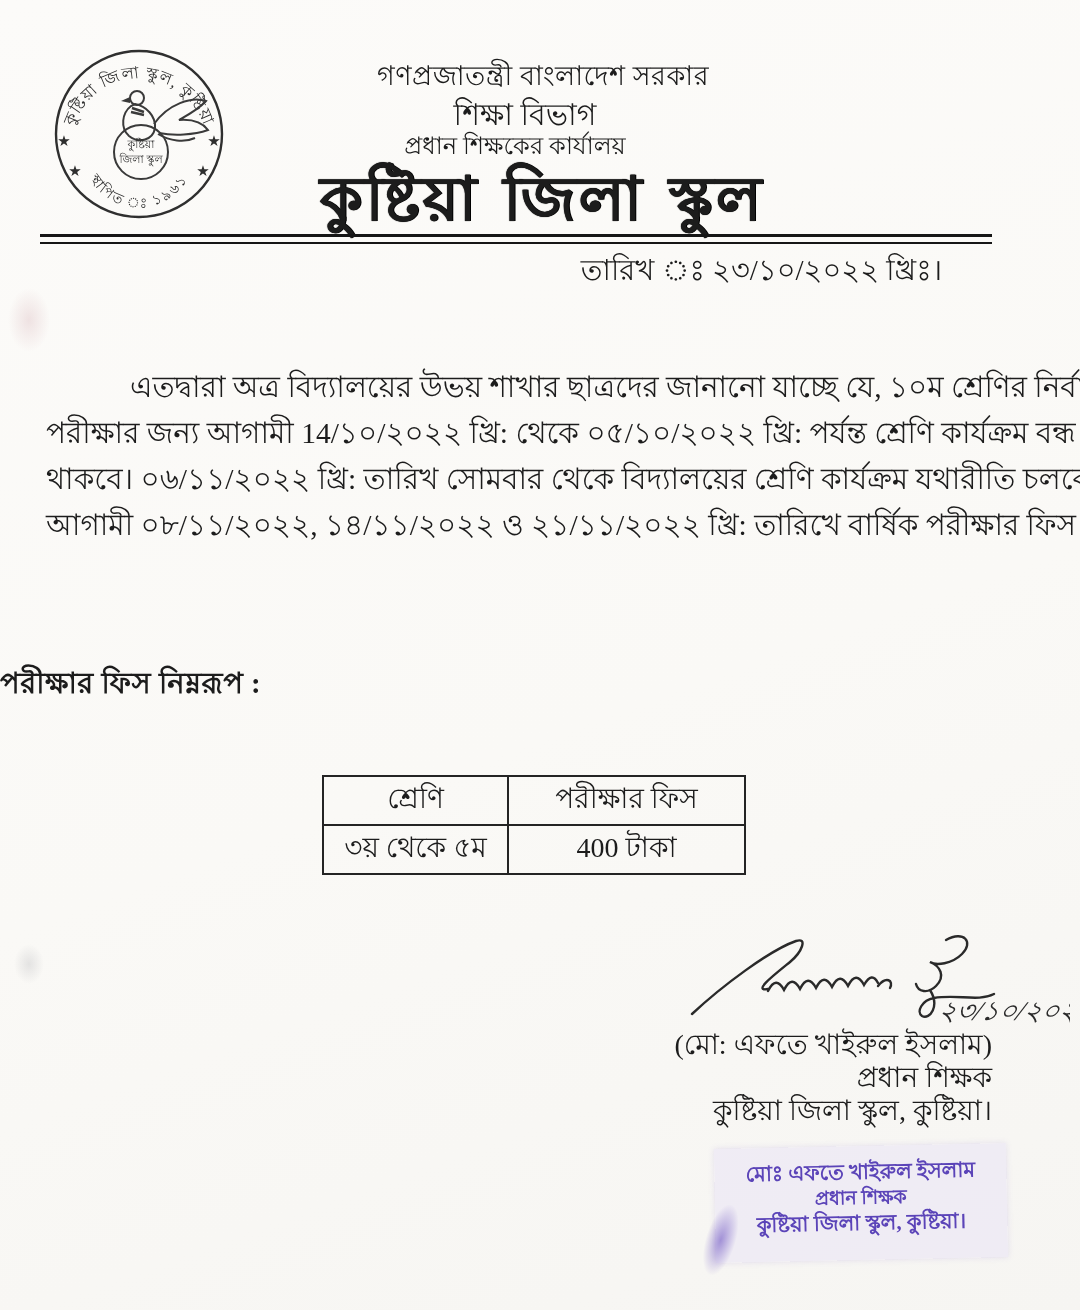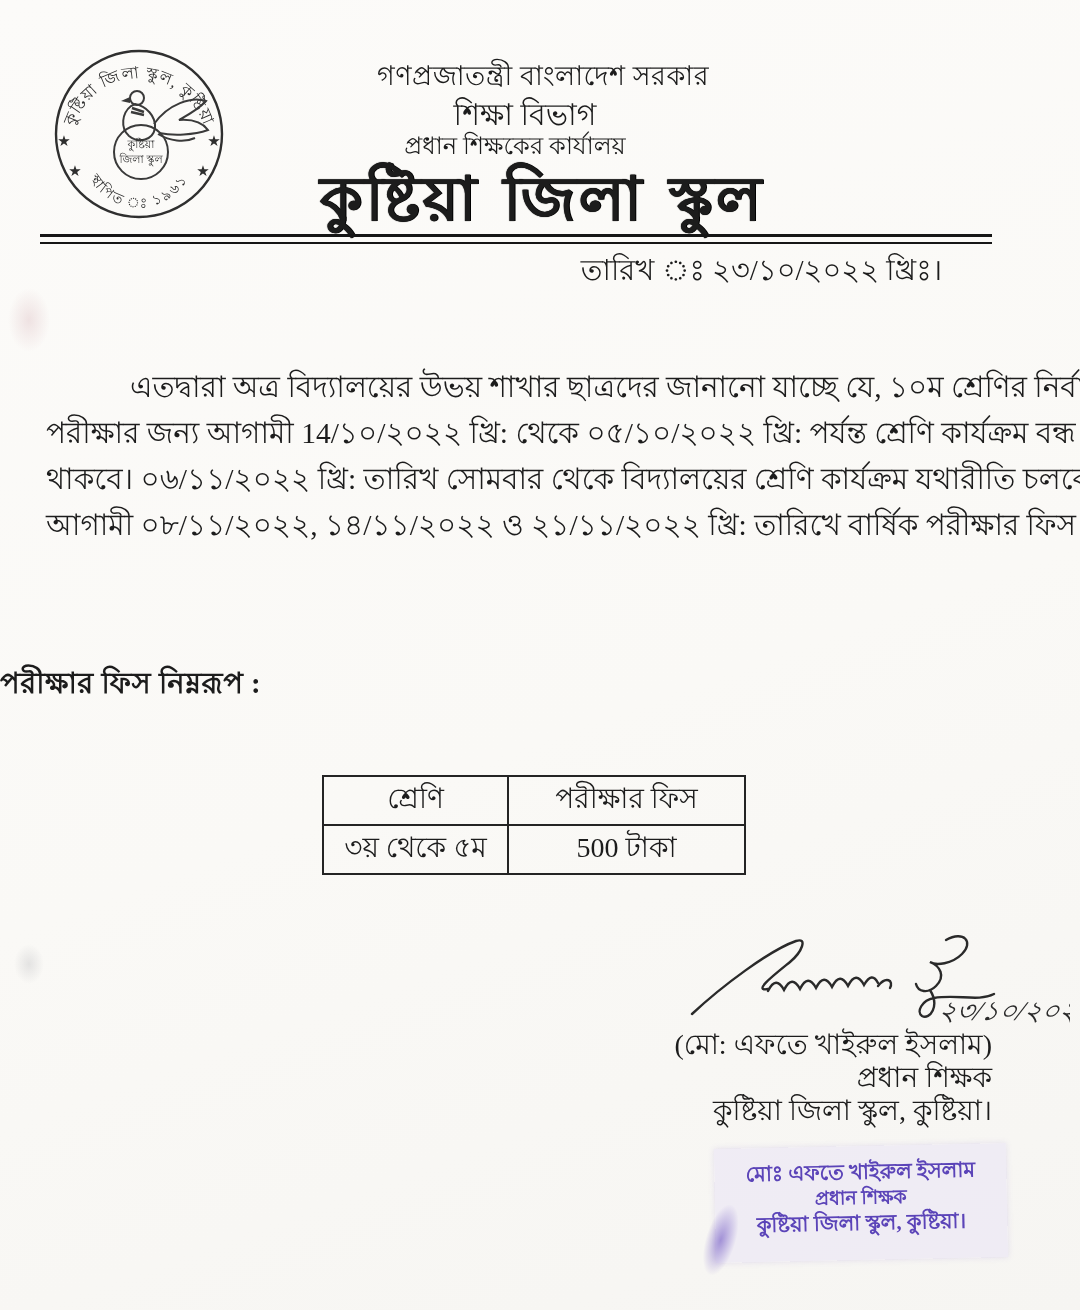--- a/index.html
+++ b/index.html
@@ -145,21 +145,21 @@
         <col class="c1">
         <col class="c2">
       </colgroup>
     <tbody>
         <tr>
       <th>শ্রেণি</th>
       <th>পরীক্ষার ফিস</th>
     </tr>
     <tr>
       <td>৩য় থেকে ৫ম</td>
-      <td>500 টাকা</td>
+      <td>400 টাকা</td>
     </tr>
   </tbody>
     </table>
 
   <svg class="sig-svg" viewBox="0 0 392 110">
     <g fill="none" stroke="#2a2a2a" stroke-width="2.4" stroke-linecap="round">
       <path d="M14,86 C44,58 92,22 118,13 C130,9 124,24 112,34 C96,47 74,64 90,61"></path>
       <path d="M90,63 q8,-16 16,-1 q8,-16 16,-1 q8,-16 16,-1 q8,-16 16,-1 q8,-16 16,-1 q8,-16 16,-1 q8,-14 14,-2"></path>
       <path d="M200,58 C208,48 216,52 212,60"></path>
       <path d="M268,12 C286,2 296,14 284,26 C274,36 258,38 252,34 C262,38 268,48 258,58 C250,66 240,64 238,56"></path>

